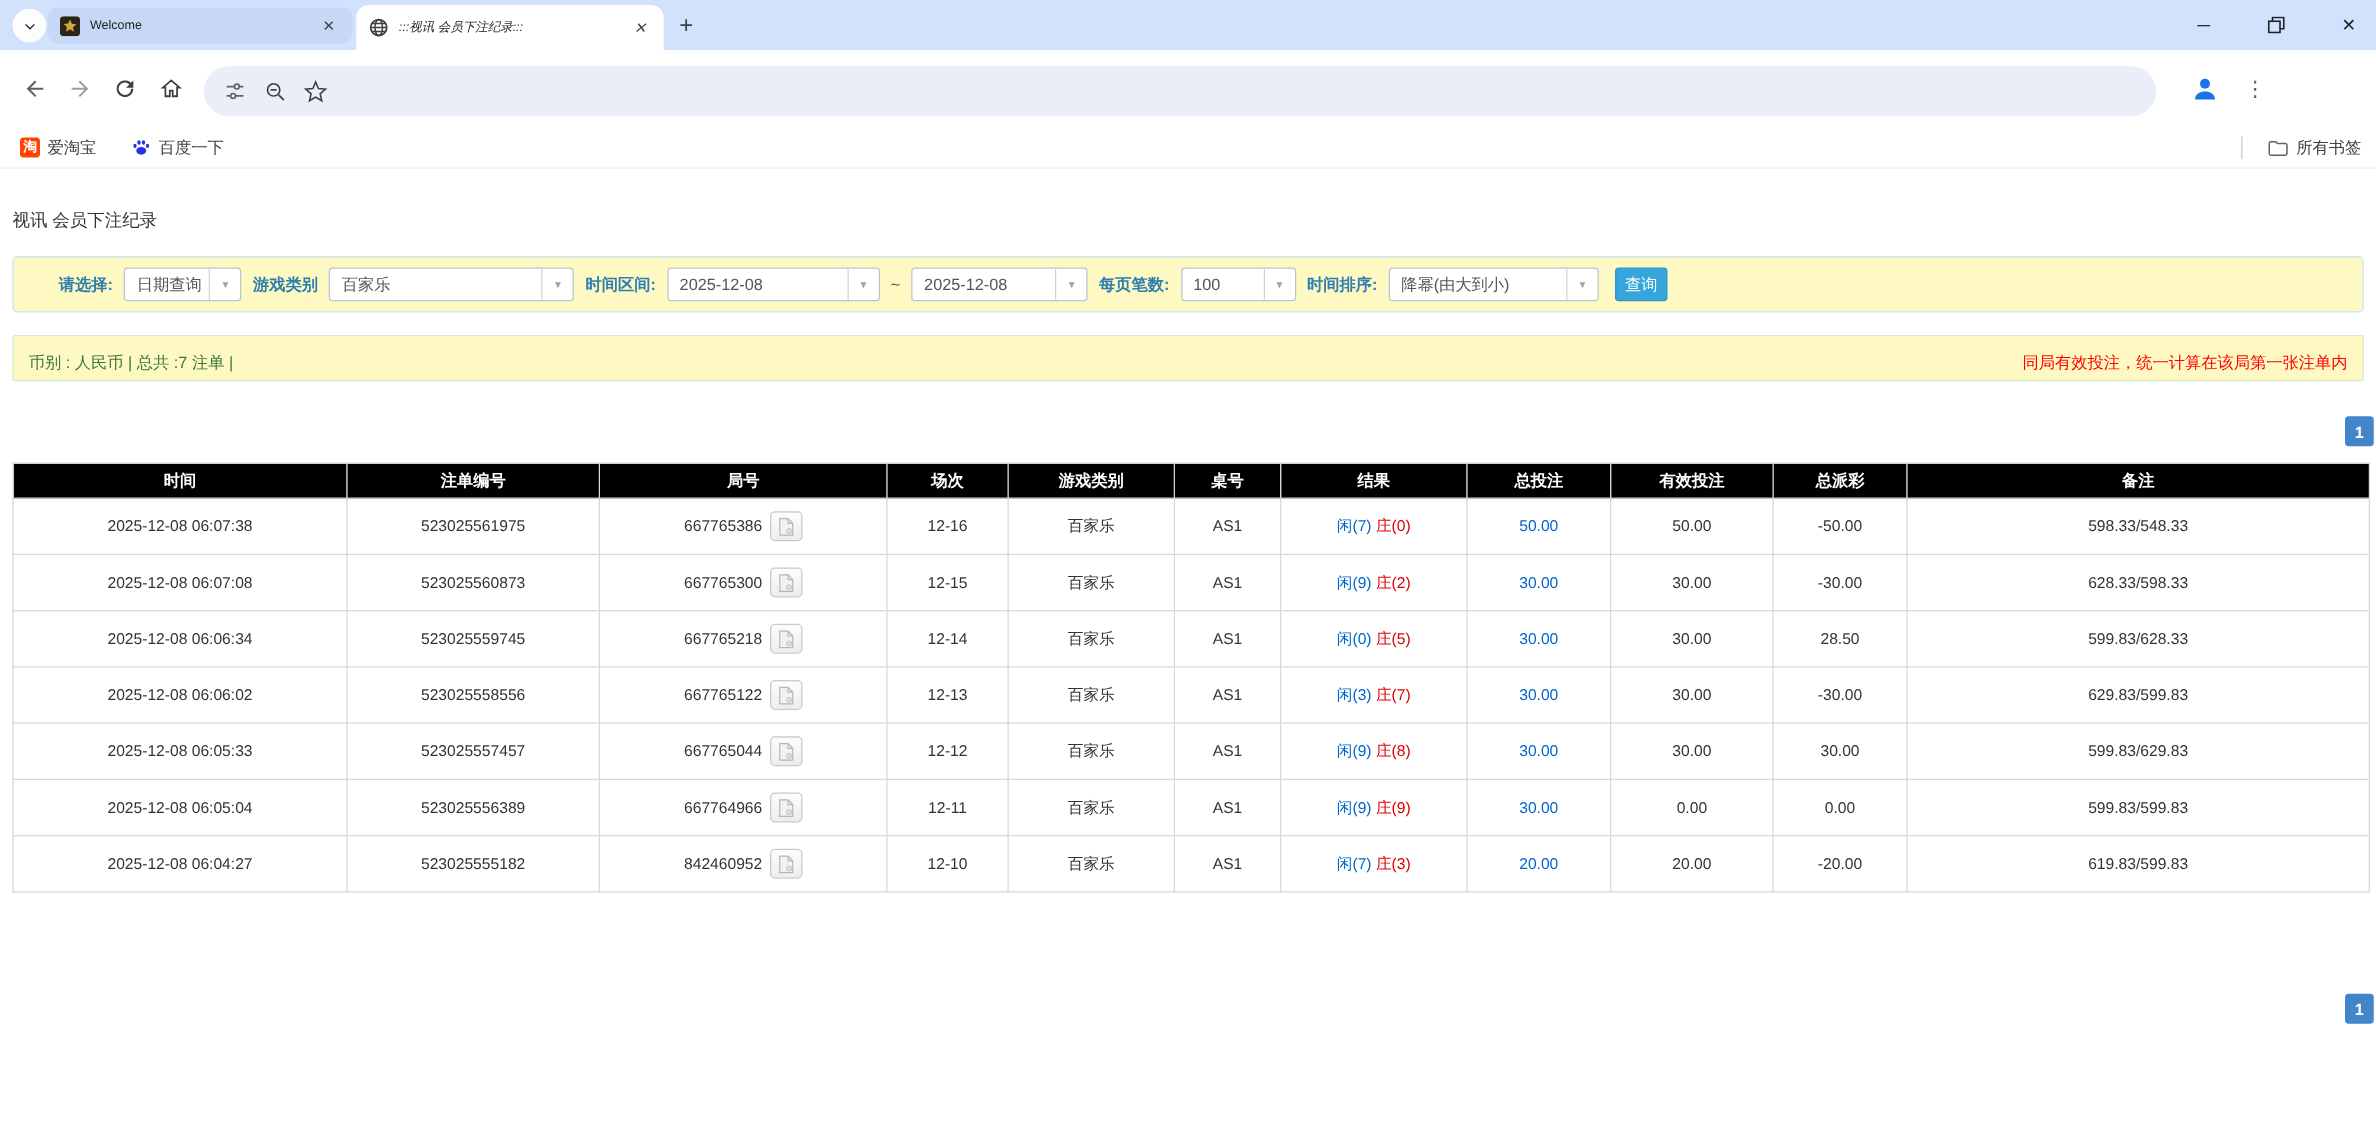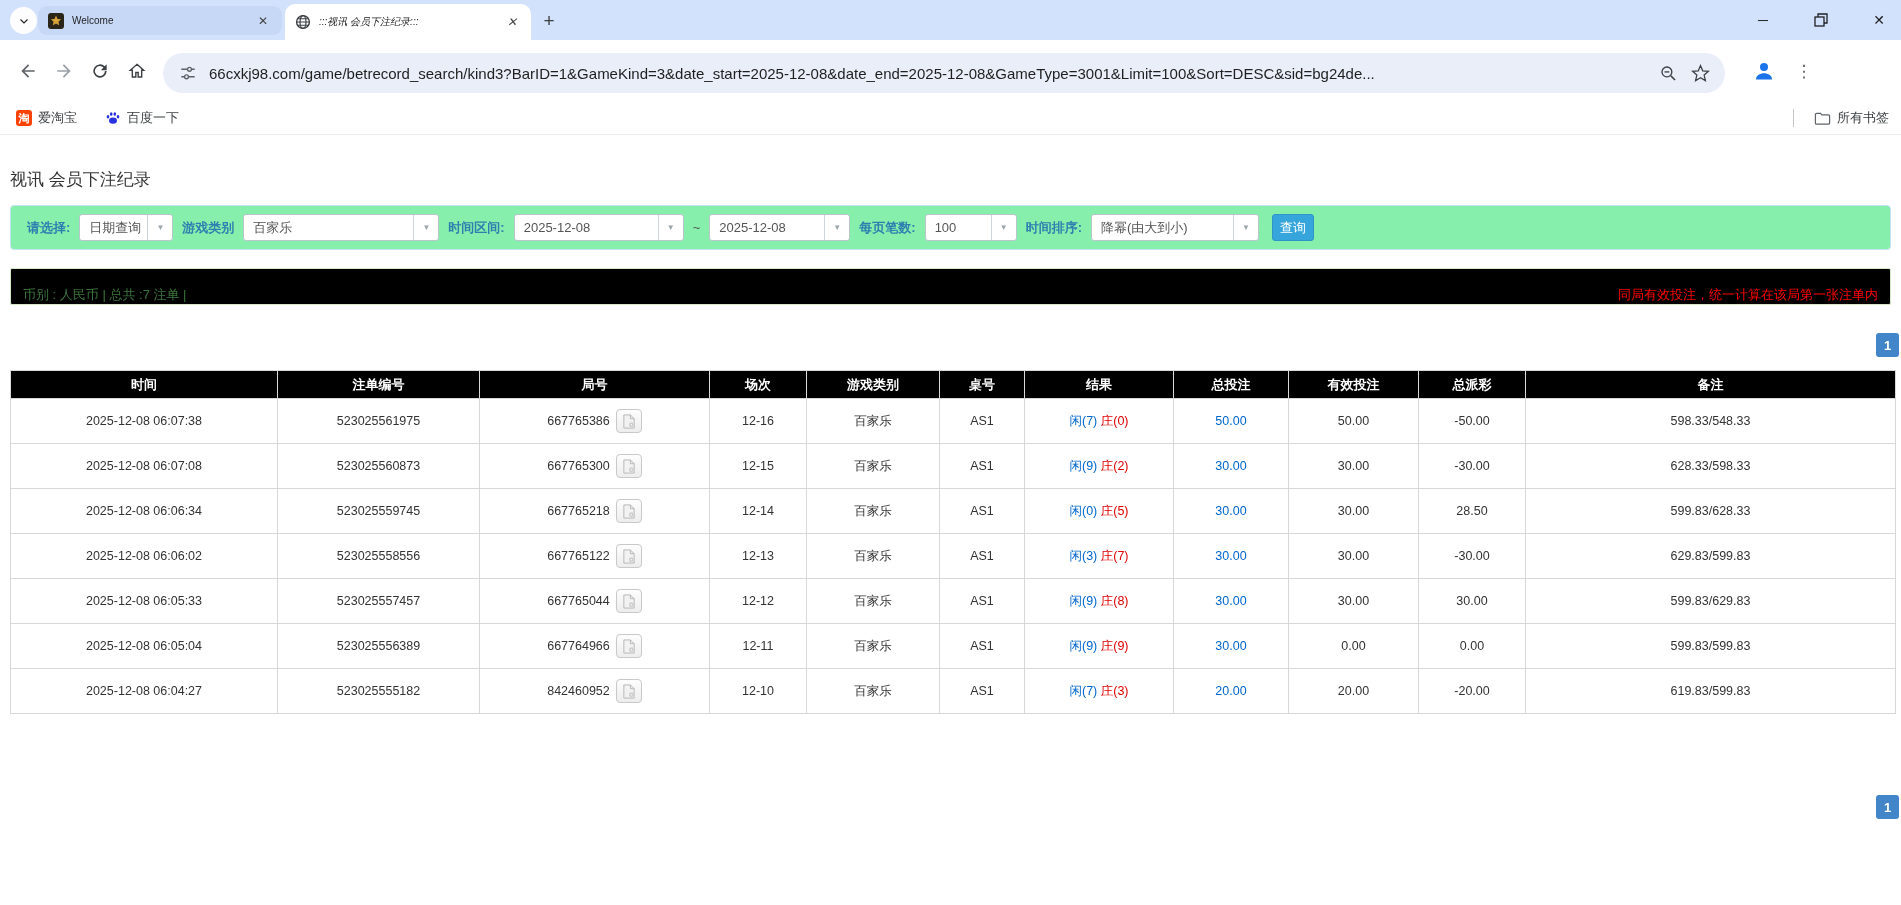--- a/index.html
+++ b/index.html
@@ -43,40 +43,40 @@
     border-bottom:1px solid #ececec; display:flex; align-items:center; }
   .bookmark { display:flex; align-items:center; gap:6px; padding:4px 8px; border-radius:6px; cursor:pointer; }
   .bookmark-label { font-size:13px; color:#3c4043; white-space:nowrap; }
   .bm-left { display:flex; align-items:center; margin-left:8px; gap:12px; }
   .bm-right { position:absolute; right:4px; top:0; height:34px; display:flex; align-items:center; gap:4px; }
   .bm-divider { width:1px; height:18px; background:#c7c7c7; margin-right:8px; }
   .taobao-ic { width:16px; height:16px; border-radius:3px; background:#ff4200; color:#fff; font-size:11px;
     line-height:16px; text-align:center; font-weight:bold; }
 
   
-  .page-title { position:absolute; left:10px; top:168px; font-size:17px; color:#333; }
-
-  .filter-bar { position:absolute; left:10px; top:205px; width:1881px; height:45px; background:#86efac;
-    border:1px solid #c5e4f1; border-radius:4px; display:flex; align-items:center; padding-left:16px; gap:9px; }
+  .page-title { position:absolute; left:10px; top:168px; font-size:14px; color:#333; }
+
+  .filter-bar { position:absolute; left:10px; top:205px; width:1881px; height:45px; background:#fef9c3;
+    border:1px solid #c5e4f1; border-radius:4px; display:flex; align-items:center; padding-left:36px; gap:9px; }
   .f-label { font-size:13px; font-weight:bold; color:#2e7fb0; white-space:nowrap; }
   .select { display:flex; height:27px; background:#fff; border:1px solid #b9c6cc; border-radius:3px;
     align-items:stretch; cursor:pointer; }
   .select-value { flex:1; display:flex; align-items:center; padding:0 9px; font-size:13px; color:#555;
     white-space:nowrap; overflow:hidden; }
   .select-caret { width:25px; display:flex; align-items:center; justify-content:center;
     border-left:1px solid #ccd6da; color:#9aa6ac; font-size:8px; }
   .w-select1 { width:94px; } .w-select2 { width:196px; } .w-date { width:170px; } .w-date2 { width:141px; }
   .w-limit { width:92px; } .w-sort { width:168px; }
   .tilde { font-size:13px; color:#555; }
   .search-btn { width:42px; height:27px; background:#35a5dc; border:1px solid #2d95c8; border-radius:3px;
     color:#fff; font-size:13px; display:flex; align-items:center; justify-content:center; cursor:pointer; margin-left:4px; }
 
-  .summary-bar { position:absolute; left:10px; top:268px; width:1881px; height:37px; background:#000000;
-    border:1px solid #d6e9c6; border-radius:2px; display:flex; align-items:flex-end; justify-content:space-between;
-    padding:0 12px; }
+  .summary-bar { position:absolute; left:10px; top:268px; width:1881px; height:37px; background:#fef9c3;
+    border:1px solid #d6e9c6; border-radius:2px; display:flex; align-items:flex-start; justify-content:space-between;
+    padding:12px 12px; }
   .summary-left { font-size:13px; color:#3c763d; }
   .summary-notice { font-size:13px; color:#ff0000; }
 
   .pager { position:absolute; right:2px; width:23px; height:24px; background:#4285c8; border-radius:3px;
     color:#fff; font-size:13px; font-weight:bold; display:flex; align-items:center; justify-content:center;
     cursor:pointer; }
   .pager-top { top:333px; } .pager-bottom { top:795px; }
 
   
   table.bet-table { position:absolute; left:10px; top:370px; width:1885px; border-collapse:collapse;
@@ -168,21 +168,20 @@
   </span>
 
   <div class="omnibox">
     <span class="omni-icon">
       <svg width="18" height="18" viewBox="0 0 24 24">
           <path d="M3 7h8M17 7h4M3 17h4M13 17h8" stroke="#5f6368" stroke-width="1.8" fill="none"></path>
           <circle cx="14" cy="7" r="2.6" fill="none" stroke="#5f6368" stroke-width="1.8"></circle>
           <circle cx="10" cy="17" r="2.6" fill="none" stroke="#5f6368" stroke-width="1.8"></circle>
         </svg>
     </span>
-    <span class="omnibox-url">66cxkj98.com/game/betrecord_search/kind3?BarID=1&amp;GameKind=3&amp;date_start=2025-12-08&amp;date_end=2025-12-08&amp;GameType=3001&amp;Limit=100&amp;Sort=DESC&amp;sid=bg24de...</span>
     <span class="omni-icon">
       <svg width="19" height="19" viewBox="0 0 24 24">
           <circle cx="10" cy="10" r="6.2" fill="none" stroke="#3c4043" stroke-width="1.7"></circle>
           <path d="M7 10h6" stroke="#3c4043" stroke-width="1.7"></path>
           <path d="M15 15l5.3 5.3" stroke="#3c4043" stroke-width="1.9"></path>
         </svg>
     </span>
     <span class="omni-icon">
       <svg width="19" height="19" viewBox="0 0 24 24">
           <path d="M12 17.3l-6.2 3.7 1.6-7L2 9.2l7.2-.6L12 2l2.8 6.6 7.2.6-5.4 4.8 1.6 7z" fill="none" stroke="#3c4043" stroke-width="1.6"></path>

